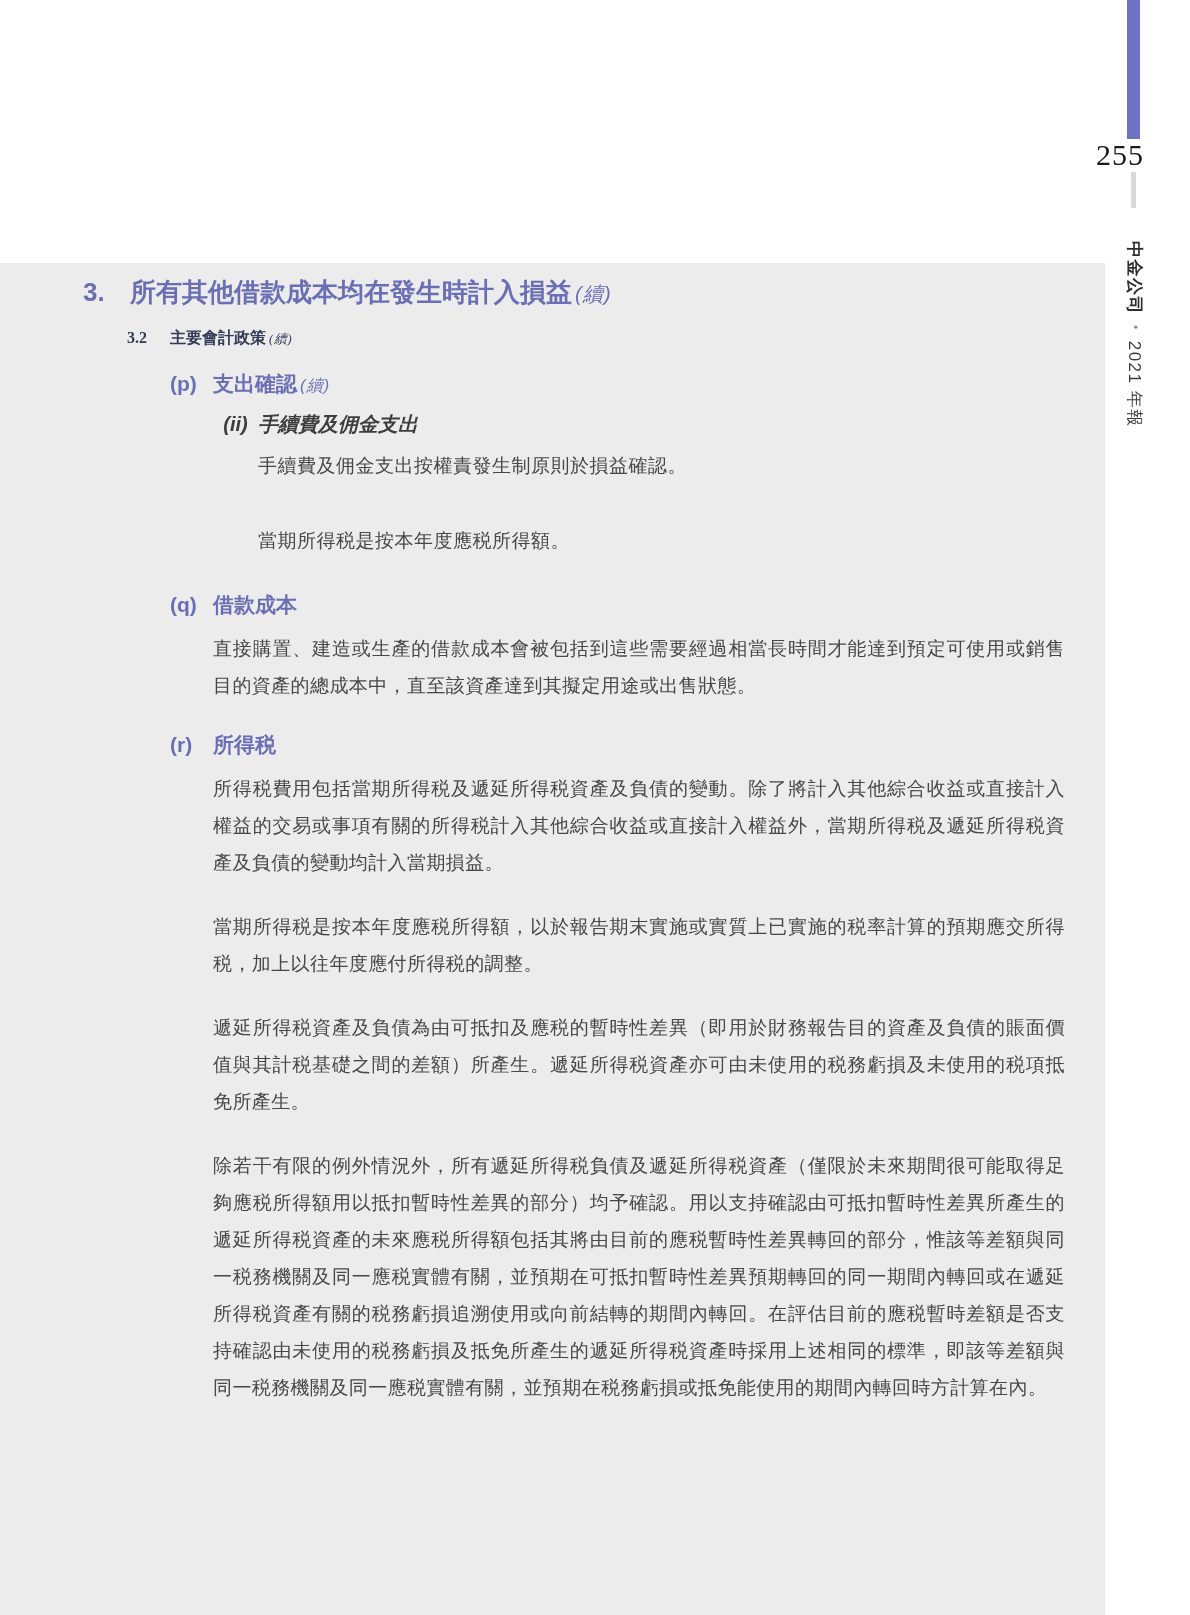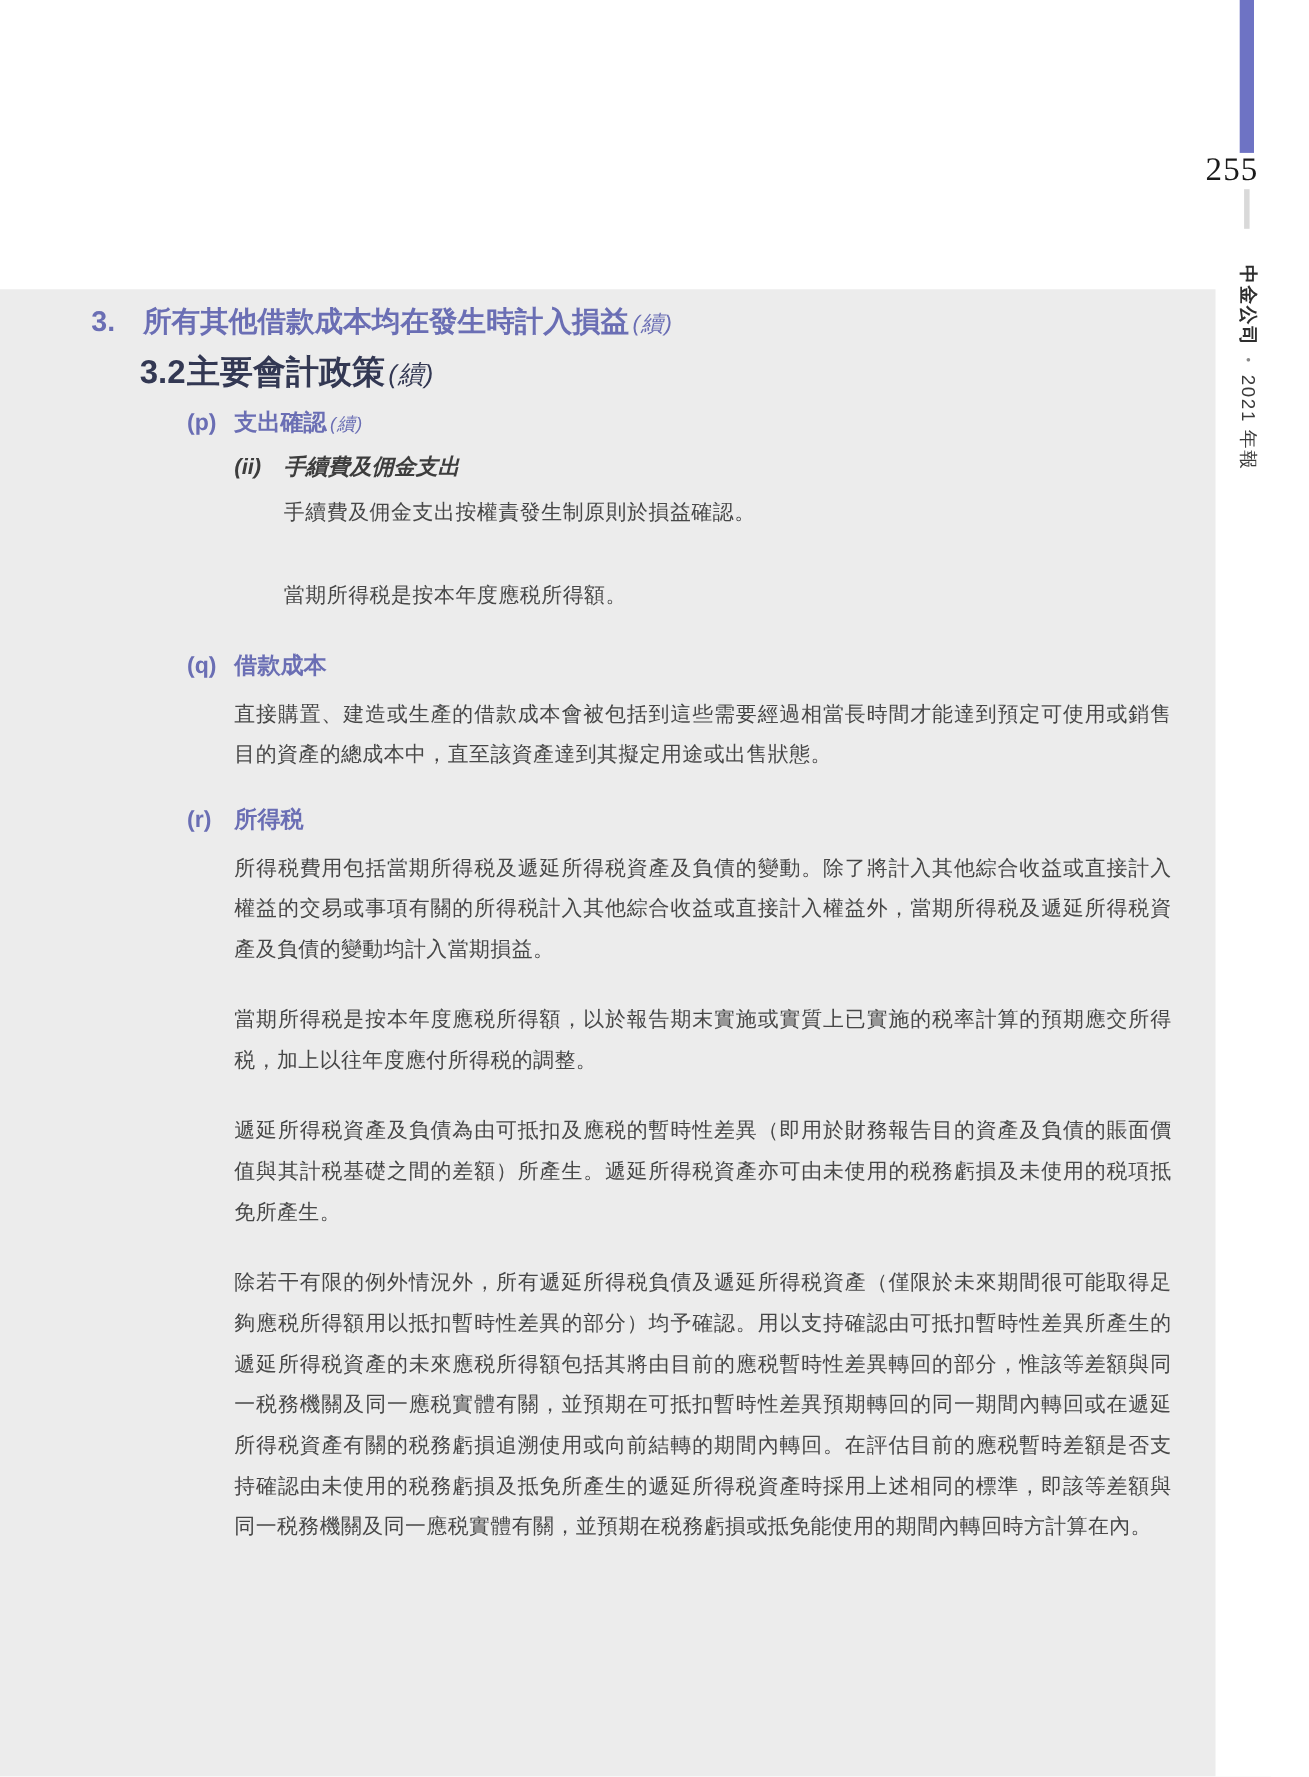--- a/index.html
+++ b/index.html
@@ -44,26 +44,26 @@
   
   .content{
     position:absolute;left:0;top:263px;width:1105px;height:1352px;
     background:var(--panel-bg);
     padding-top:13px;
     color:var(--body-ink);
   }
   .row{display:flex;align-items:baseline;}
   .h1{margin:0 0 13px 83px;font-size:26px;font-weight:bold;color:var(--purple);line-height:32px;}
   .h1 .num{width:47px;flex:none;}
-  .h2{margin:0 0 16px 127px;font-size:30px;font-weight:bold;color:var(--dark-heading);line-height:29px;}
+  .h2{margin:0 0 16px 127px;font-size:16px;font-weight:bold;color:var(--dark-heading);line-height:29px;font-family:Liberation Serif, serif;}
   .h2 .num{width:43px;flex:none;}
   .h3{margin:0 0 12px 170px;font-size:21px;font-weight:bold;color:var(--purple);line-height:27px;}
   .h3 .num{width:43px;flex:none;}
   .h4{margin:0 0 10px 213px;font-size:20px;font-weight:bold;font-style:italic;color:#3d3d3d;line-height:26px;}
-  .h4 .num{width:45px;flex:none;}
+  .h4 .num{width:45px;flex:none;text-align:center;}
   .cont{font-style:italic;font-weight:normal;font-size:0.78em;margin-left:3px;letter-spacing:1px;}
   .body-s{margin:0 0 38px 258px;font-size:19px;line-height:37px;letter-spacing:0.5px;}
   .body-s.last{margin-bottom:32px;}
   .para{
     margin:0 0 27px 213px;width:852px;
     font-size:19px;line-height:37px;letter-spacing:0.4px;
     text-align:justify;
   }
   .para.end-block{margin-bottom:31px;}
 </style>

